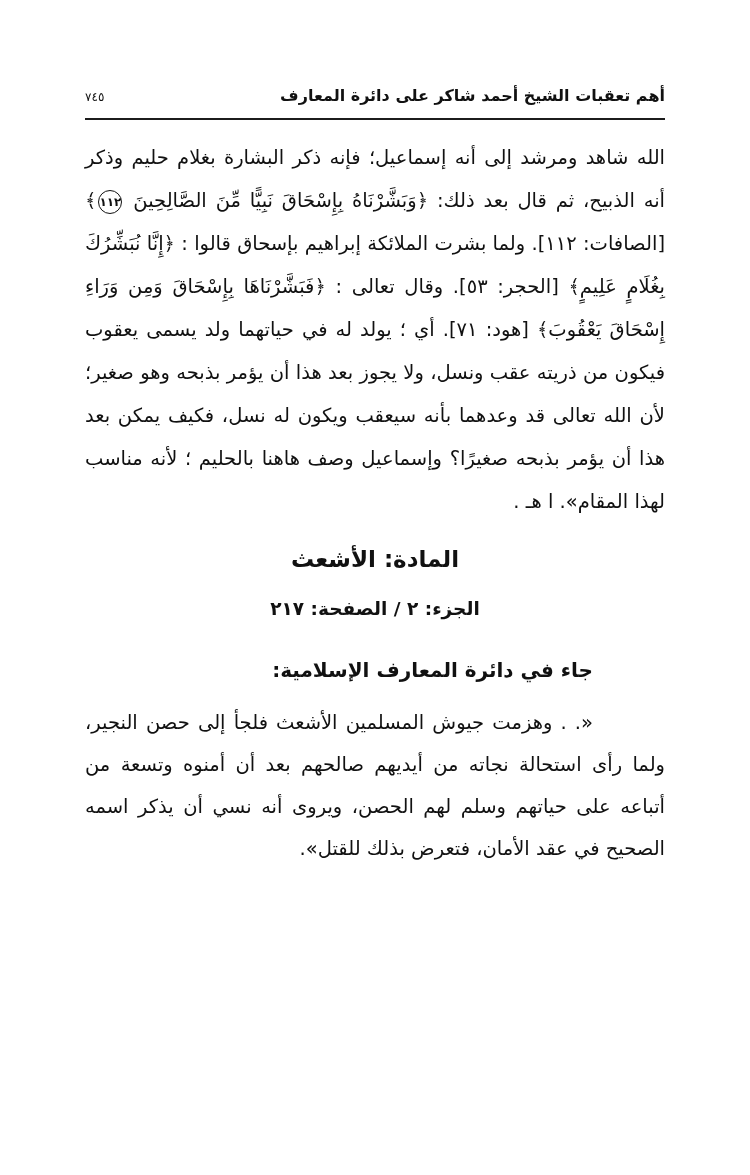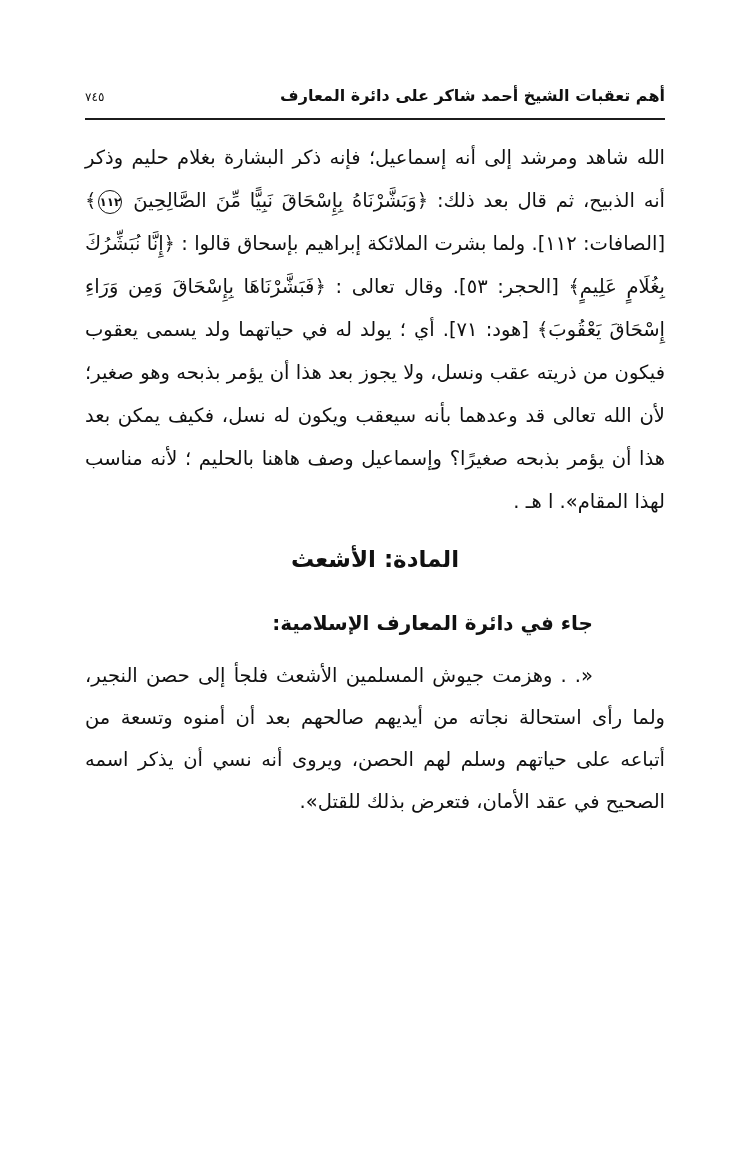--- a/index.html
+++ b/index.html
@@ -96,20 +96,21 @@
 
   <div class="header">
     <div class="running-title">أهم تعقبات الشيخ أحمد شاكر على دائرة المعارف</div>
     <div class="page-number">٧٤٥</div>
   </div>
 
   <p class="tafsir"><span>الله شاهد ومرشد إلى أنه إسماعيل؛ فإنه ذكر البشارة بغلام حليم وذكر أنه الذبيح، ثم قال بعد ذلك: </span><span class="quran">﴿وَبَشَّرْنَاهُ بِإِسْحَاقَ نَبِيًّا مِّنَ الصَّالِحِينَ </span><span class="ayah-badge">١١٢</span><span class="quran">﴾</span><span> [الصافات: ١١٢]. ولما بشرت الملائكة إبراهيم بإسحاق قالوا : </span><span class="quran">﴿إِنَّا نُبَشِّرُكَ بِغُلَامٍ عَلِيمٍ﴾</span><span> [الحجر: ٥٣]. وقال تعالى : </span><span class="quran">﴿فَبَشَّرْنَاهَا بِإِسْحَاقَ وَمِن وَرَاءِ إِسْحَاقَ يَعْقُوبَ﴾</span><span> [هود: ٧١]. أي ؛ يولد له في حياتهما ولد يسمى يعقوب فيكون من ذريته عقب ونسل، ولا يجوز بعد هذا أن يؤمر بذبحه وهو صغير؛ لأن الله تعالى قد وعدهما بأنه سيعقب ويكون له نسل، فكيف يمكن بعد هذا أن يؤمر بذبحه صغيرًا؟ وإسماعيل وصف هاهنا بالحليم ؛ لأنه مناسب لهذا المقام». ا هـ .</span></p>
 
   <h2 class="h-madda">المادة: الأشعث</h2>
 
+  <h3 class="h-juz">الجزء: ٢ / الصفحة: ٢١٧</h3>
 
   <h3 class="h-sub">جاء في دائرة المعارف الإسلامية:</h3>
 
   <p class="body-para">«. . وهزمت جيوش المسلمين الأشعث فلجأ إلى حصن النجير، ولما رأى استحالة نجاته من أيديهم صالحهم بعد أن أمنوه وتسعة من أتباعه على حياتهم وسلم لهم الحصن، ويروى أنه نسي أن يذكر اسمه الصحيح في عقد الأمان، فتعرض بذلك للقتل».</p>
 
 
 
 </div>
 
 </body></html>

